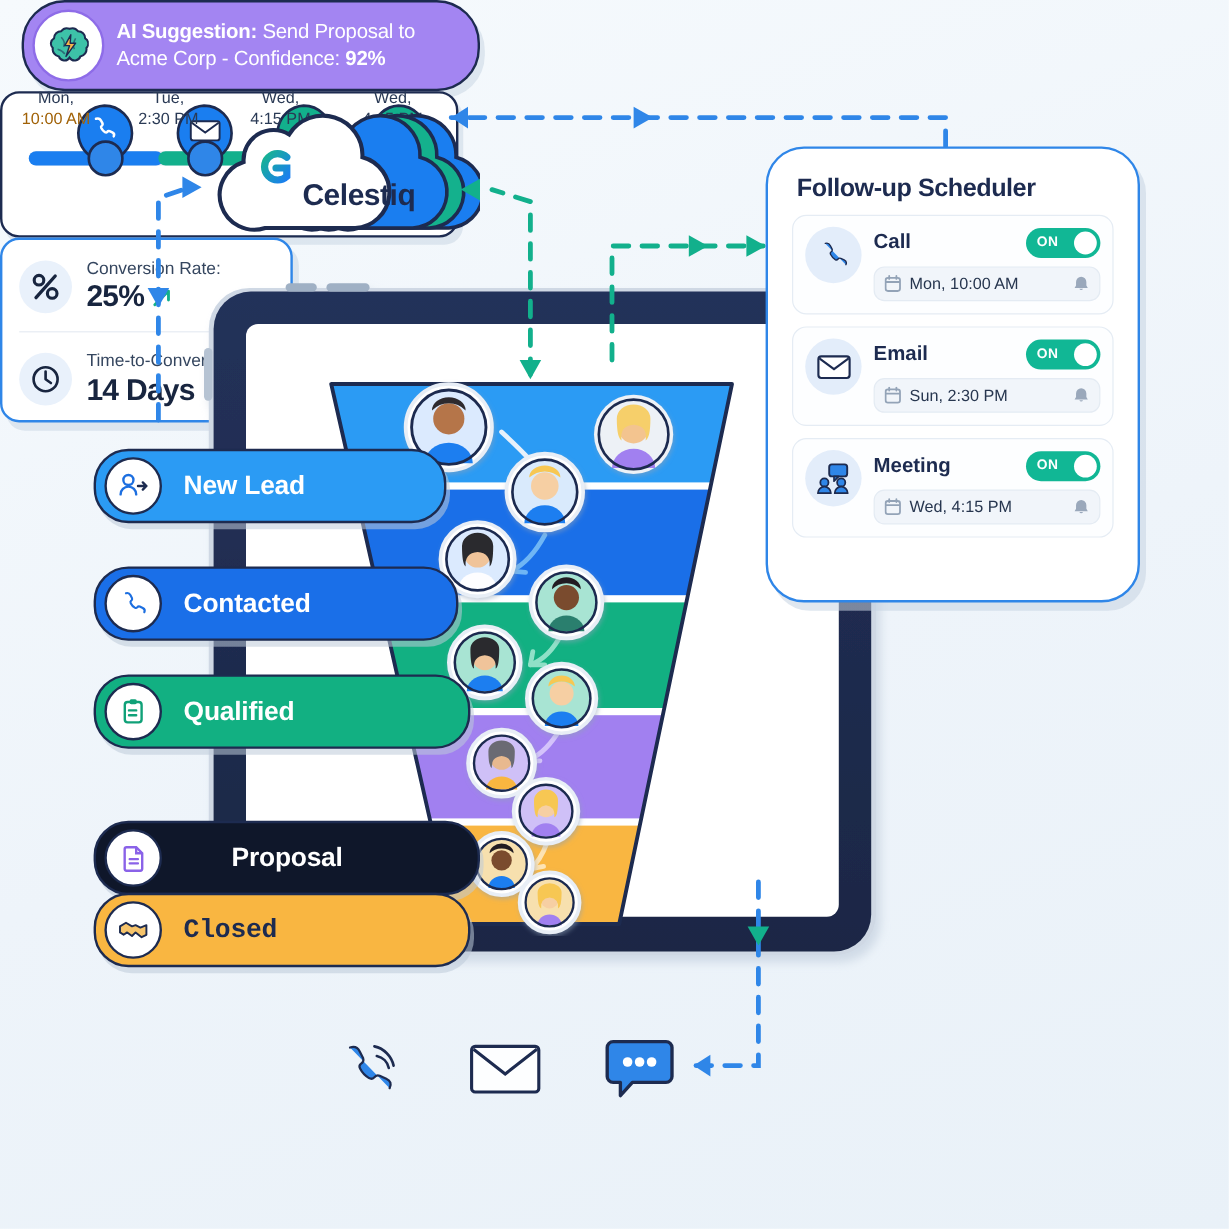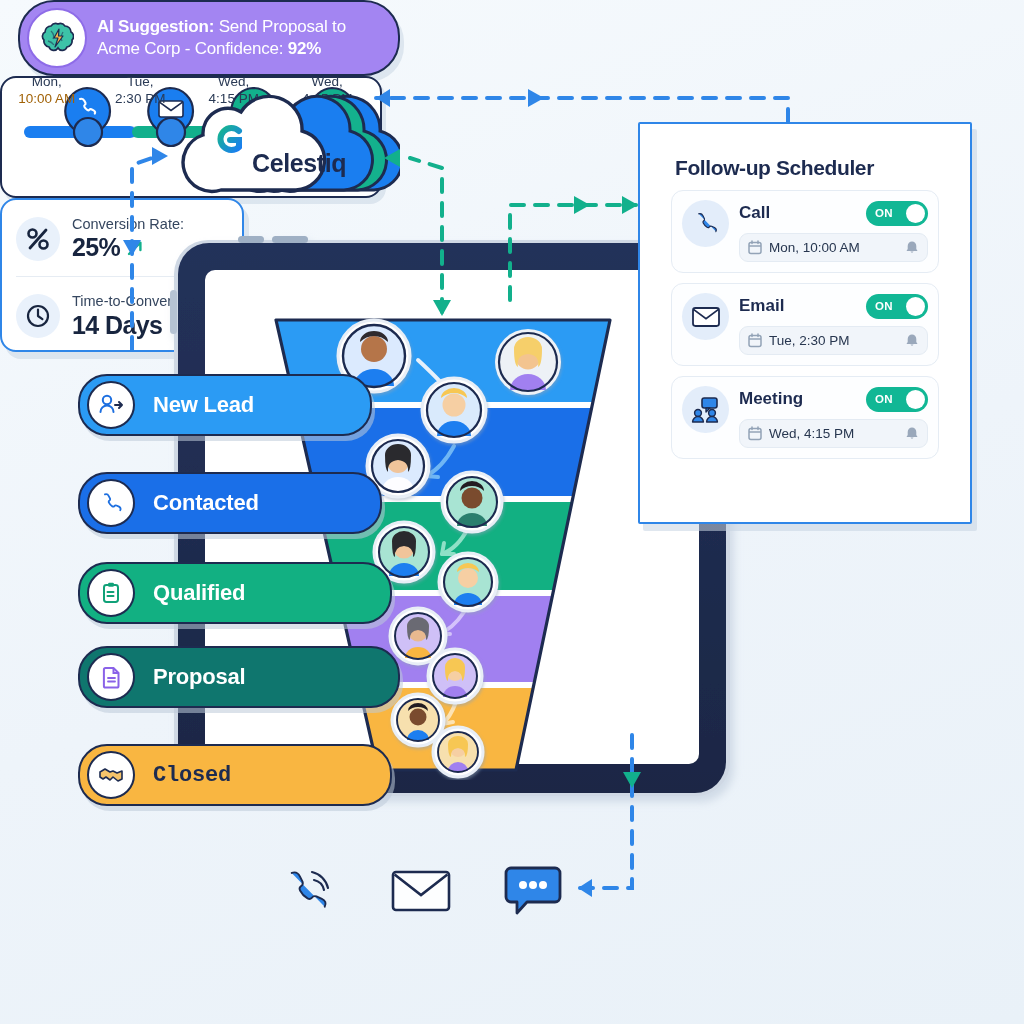--- a/index.html
+++ b/index.html
@@ -51,24 +51,24 @@
   .stage-pill.dark-text .stage-label{color:#1d2b50;}
 
   
   #funnel{left:268px;top:310px;width:350px;height:470px;z-index:3;}
 
   
   .card{
     position:absolute;background:#ffffff;z-index:7;
   }
   #scheduler{
-    left:638px;top:122px;width:300px;height:368px;border-radius:2px;
+    left:638px;top:122px;width:300px;height:368px;border-radius:32px;
     border:2.5px solid #2f86e8;
     box-shadow:5px 7px 0 rgba(198,211,226,.55);
-    padding:15px;
+    padding:4px;
   }
   #scheduler h2{
     margin:17px 0 0 20px;font-size:21px;font-weight:700;color:#1d2b50;
     letter-spacing:-.4px;
   }
   .sched-item{
     margin:10px 16px 0 16px;background:#fdfeff;border:1.4px solid #e5ecf4;
     border-radius:12px;padding:9px 10px 10px 10px;
     display:flex;gap:10px;align-items:flex-start;
   }
@@ -356,21 +356,21 @@
     <span class="badge">
       <svg width="24" height="24" viewBox="0 0 24 24">
           <rect x="5" y="4" width="14" height="17" rx="2.4" fill="none" stroke="#10a178" stroke-width="2"></rect>
           <rect x="9" y="1.8" width="6" height="4" rx="1.4" fill="#10a178"></rect>
           <path d="M8.5 11 h6 M8.5 15 h6" stroke="#10a178" stroke-width="2" stroke-linecap="round"></path>
         </svg>
     </span>
     <span class="stage-label">Qualified</span>
   </div>
 
-  <div class="stage-pill" style="left:78px;top:602px;width:318px;background:#0f766e;">
+  <div class="stage-pill" style="left:78px;top:640px;width:318px;background:#0f172a;gap:40px;">
     <span class="badge">
       <svg width="24" height="24" viewBox="0 0 24 24">
           <path d="M6.5 3 h8 l5 5 v13 a1.6 1.6 0 0 1 -1.6 1.6 h-11.4 a1.6 1.6 0 0 1 -1.6 -1.6 v-16.4 a1.6 1.6 0 0 1 1.6 -1.6z" fill="none" stroke="#8a62e8" stroke-width="2"></path>
           <path d="M14.5 3 v5 h5" fill="none" stroke="#8a62e8" stroke-width="2"></path>
           <path d="M9 13 h7 M9 16.5 h7" stroke="#8a62e8" stroke-width="1.8" stroke-linecap="round"></path>
         </svg>
     </span>
     <span class="stage-label">Proposal</span>
   </div>
 
@@ -429,21 +429,21 @@
             <span class="t-txt">ON</span>
             <span class="knob"></span>
           </span>
         </div>
         <div class="sched-row2">
           <svg width="14" height="15" viewBox="0 0 14 15">
               <rect x="1" y="2.5" width="12" height="11" rx="2" fill="none" stroke="#93a3b7" stroke-width="1.5"></rect>
               <path d="M1 6 h12" stroke="#93a3b7" stroke-width="1.5"></path>
               <path d="M4 1 v2.4 M10 1 v2.4" stroke="#93a3b7" stroke-width="1.5" stroke-linecap="round"></path>
             </svg>
-          <span class="sched-date">Tue, 2:30 PM</span>
+          <span class="sched-date">Sun, 2:30 PM</span>
           <svg width="14" height="15" viewBox="0 0 14 15">
               <path d="M7 1.6 a4.3 4.3 0 0 1 4.3 4.3 v3 l1.2 2.1 h-11 l1.2 -2.1 v-3 A4.3 4.3 0 0 1 7 1.6z" fill="#9aa8bb"></path>
               <path d="M5.5 11.6 a1.6 1.6 0 0 0 3 0" fill="#9aa8bb"></path>
             </svg>
         </div>
       </div>
     </div>
 
     <div class="sched-item">
       <span class="sched-ico">

